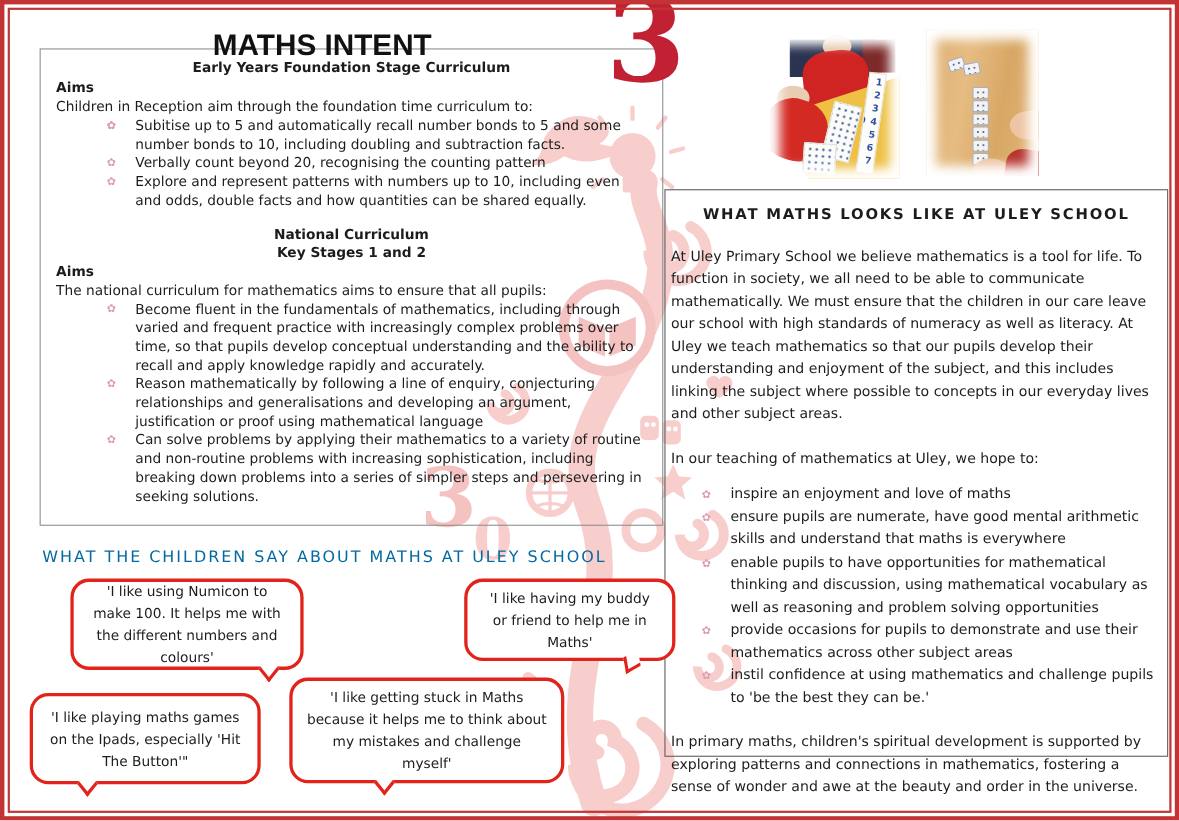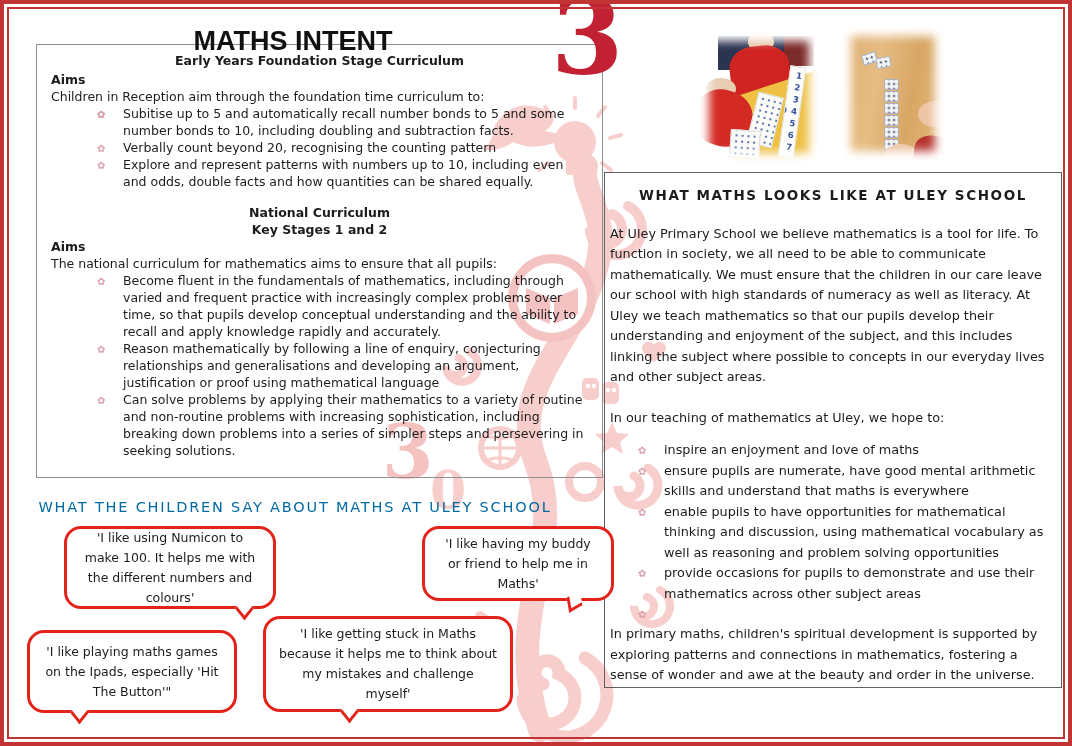--- a/index.html
+++ b/index.html
@@ -243,21 +243,21 @@
 
 <div class="content-box uley-box">
   <div class="box-title">WHAT MATHS LOOKS LIKE AT ULEY SCHOOL</div>
   <div class="para">At Uley Primary School we believe mathematics is a tool for life. To function in society, we all need to be able to communicate mathematically. We must ensure that the children in our care leave our school with high standards of numeracy as well as literacy. At Uley we teach mathematics so that our pupils develop their understanding and enjoyment of the subject, and this includes linking the subject where possible to concepts in our everyday lives and other subject areas.</div>
   <div class="hope-intro">In our teaching of mathematics at Uley, we hope to:</div>
   <ul class="flower-list">
     <li><span class="bullet-glyph">✿</span><span>inspire an enjoyment and love of maths</span></li>
     <li><span class="bullet-glyph">✿</span><span>ensure pupils are numerate, have good mental arithmetic skills and understand that maths is everywhere</span></li>
     <li><span class="bullet-glyph">✿</span><span>enable pupils to have opportunities for mathematical thinking and discussion, using mathematical vocabulary as well as reasoning and problem solving opportunities</span></li>
     <li><span class="bullet-glyph">✿</span><span>provide occasions for pupils to demonstrate and use their mathematics across other subject areas</span></li>
-    <li><span class="bullet-glyph">✿</span></li>
+    <li><span class="bullet-glyph">✿</span><span>instil confidence at using mathematics and challenge pupils to 'be the best they can be.'</span></li>
   </ul>
   <div>In primary maths, children's spiritual development is supported by exploring patterns and connections in mathematics, fostering a sense of wonder and awe at the beauty and order in the universe.</div>
 </div>
 
 <div class="children-heading">WHAT THE CHILDREN SAY ABOUT MATHS AT ULEY SCHOOL</div>
 
 <div class="bubble bubble-a">
   <span>'I like using Numicon to make 100. It helps me with the different numbers and colours'</span>
   <div class="tail"></div>
 </div>

